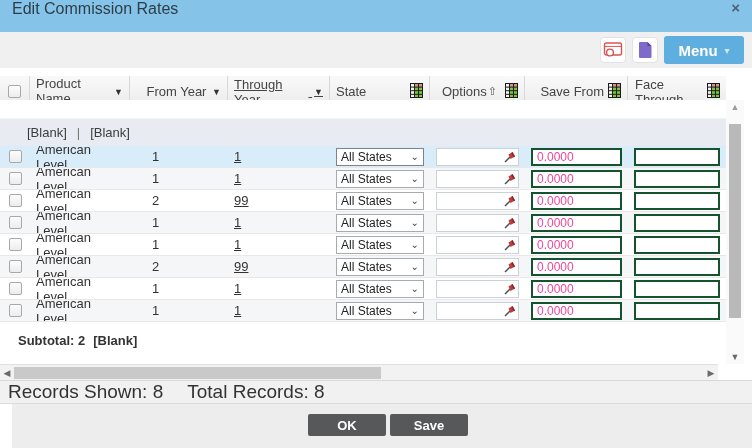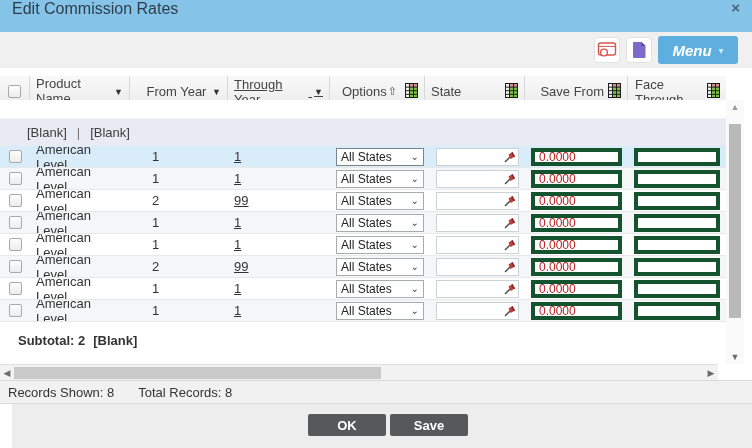--- a/index.html
+++ b/index.html
@@ -8,21 +8,21 @@
   .dialog { position:relative; width:752px; height:448px; background:#fff; overflow:hidden; }
 
   
   .titlebar { position:absolute; left:0; top:0; width:752px; height:32px; background:var(--titlebar,#85c4e8);
     display:flex; align-items:flex-start; padding:0 12px; }
   .title { font-size:16px; color:#2e3d47; }
   .close-btn { margin-left:auto; color:#4e6273; font-size:15px; font-weight:bold; cursor:pointer; line-height:1; }
 
   
   .toolbar { position:absolute; left:0; top:32px; width:752px; height:36px; background:#f0f0f0;
-    display:flex; align-items:center; justify-content:flex-end; gap:6px; padding-right:14px;font-style:italic; }
+    display:flex; align-items:center; justify-content:flex-end; gap:6px; padding-right:8px; }
   .icon-btn { width:26px; height:26px; background:#fff; border:1px solid #e2e2e2; border-radius:4px;
     display:flex; align-items:center; justify-content:center; cursor:pointer; }
   .menu-btn { height:28px; min-width:80px; background:var(--menu,#5eafdf); border-radius:3px; color:#fff;
     font-size:15px; font-weight:bold; display:flex; align-items:center; justify-content:center; gap:7px;
     padding:0 12px; cursor:pointer; }
   .menu-caret { font-size:10px; color:#cde9f8; }
 
   
   .grid-header { position:absolute; left:0; top:68px; width:726px; height:32px;
     background:linear-gradient(#f9f9f9,#ebebeb); border-bottom:1px solid #cfcfcf; display:flex; font-size:13px; color:#444;margin-top:8px; }
@@ -62,22 +62,22 @@
     border-radius:2px; cursor:pointer; }
   .select { width:96px; height:18px; background:#fff; border:1px solid #a6abb0; display:flex; align-items:center;
     padding:0 4px; font-size:12px; color:#222; cursor:pointer; }
   .row.selected .select { border-color:#6e7large3; border:1px solid #7d838a; }
   .sel-txt { overflow:hidden; white-space:nowrap; }
   .chev { margin-left:auto; font-size:10px; color:#444; line-height:0.4; }
   .input-wrap { width:88px; height:18px; background:#fff; border:1px solid #ccd1d6; display:flex; align-items:center;
     padding:0 2px 0 4px; cursor:text; }
   .in-txt { font-size:12px; flex:1; }
   .pin { flex:none; }
-  .input { height:18px; background:#fff; border:4px solid #14532d; display:flex; align-items:center;
-    padding:0 4px; font-size:12px; color:#b91c1c; cursor:text; }
+  .input { height:18px; background:#fff; border:2px solid #14532d; display:flex; align-items:center;
+    padding:0 4px; font-size:12px; color:#ec4899; cursor:text; }
   .num { width:94px; }
 
   
   .subtotal-row { position:absolute; left:0; top:322px; width:726px; height:36px; background:#fff;
     display:flex; align-items:center; gap:8px; padding-left:18px; font-size:13px; font-weight:bold; color:#333; }
 
   
   .vscroll { position:absolute; left:726px; top:100px; width:18px; height:264px; background:#fafafa;
     display:flex; flex-direction:column; align-items:center; }
   .vscroll .arrow { height:14px; font-size:9px; color:#9a9a9a; display:flex; align-items:center; cursor:pointer; }
@@ -86,21 +86,21 @@
   .hscroll { position:absolute; left:0; top:364px; width:718px; height:16px; background:#f2f2f2;
     border-top:1px solid #e0e0e0; display:flex; align-items:center; }
   .hscroll .arrow { width:14px; font-size:9px; color:#6a6a6a; text-align:center; cursor:pointer; }
   .hthumb { width:367px; height:12px; background:#c9c9c9; cursor:grab; }
   .hscroll .arrow.right { margin-left:auto; }
   .scroll-corner { position:absolute; left:718px; top:364px; width:26px; height:16px; background:#fff; }
 
   
   .statusbar { position:absolute; left:0; top:380px; width:752px; height:24px; background:#f1f1f1;
     border-top:1px solid #d9d9d9; border-bottom:1px solid #dcdcdc; display:flex; align-items:center; gap:24px;
-    padding-left:8px; font-size:13px; color:#333; }
+    padding-left:8px; font-size:19px; color:#333; }
 
   
   .footer { position:absolute; left:12px; top:404px; width:752px; height:44px; background:#ededed;
     display:flex; align-items:flex-start; justify-content:center; gap:4px; padding-top:10px; }
   .btn { min-width:78px; height:22px; background:var(--btn,#575859); color:#fff; font-size:13px; font-weight:bold;
     border:none; border-radius:2px; display:flex; align-items:center; justify-content:center; cursor:pointer;
     padding:0 14px; }
 </style>
 </head>
 <body>
@@ -138,20 +138,40 @@
       </div>
     <div class="hcell col-product">
       <span class="h-product-label">Product Name</span>
       <span class="filter-tri">▼</span>
     </div>
     <div class="hcell col-from h-right">
       <span>From Year</span>&nbsp;<span class="filter-tri" style="margin-left:2px">▼</span>
     </div>
     <div class="hcell col-through">
       <span>Through Year</span>&nbsp;<span class="filter-tri" style="margin-left:2px">▼</span>
+    </div>
+    <div class="hcell col-state">
+      <span>State</span>
+      <span class="gicon icon-slot">
+  <svg width="13" height="15" viewBox="0 0 13 15">
+    <rect x="0" y="0" width="13" height="15" fill="#1c1c1c"></rect>
+    <rect x="1" y="1" width="3" height="2.6" fill="#f2f2f2"></rect>
+            <rect x="5" y="1" width="3" height="2.6" fill="#d98f8f"></rect>
+            <rect x="9" y="1" width="3" height="2.6" fill="#d98f8f"></rect>
+    <rect x="1" y="4.6" width="3" height="2.6" fill="#f2f2f2"></rect>
+            <rect x="5" y="4.6" width="3" height="2.6" fill="#7dc142"></rect>
+            <rect x="9" y="4.6" width="3" height="2.6" fill="#7dc142"></rect>
+    <rect x="1" y="8.2" width="3" height="2.6" fill="#f2f2f2"></rect>
+            <rect x="5" y="8.2" width="3" height="2.6" fill="#7dc142"></rect>
+            <rect x="9" y="8.2" width="3" height="2.6" fill="#7dc142"></rect>
+    <rect x="1" y="11.8" width="3" height="2.2" fill="#f2f2f2"></rect>
+            <rect x="5" y="11.8" width="3" height="2.2" fill="#7dc142"></rect>
+            <rect x="9" y="11.8" width="3" height="2.2" fill="#7dc142"></rect>
+  </svg>
+</span>
     </div>
     <div class="hcell col-options" style="padding-left:12px">
       <span>Options</span>
         <span class="sort-up">⇧</span>
       <span class="gicon icon-slot">
   <svg width="13" height="15" viewBox="0 0 13 15">
     <rect x="0" y="0" width="13" height="15" fill="#1c1c1c"></rect>
     <rect x="1" y="1" width="3" height="2.6" fill="#f2f2f2"></rect>
             <rect x="5" y="1" width="3" height="2.6" fill="#d98f8f"></rect>
             <rect x="9" y="1" width="3" height="2.6" fill="#d98f8f"></rect>
@@ -160,40 +180,20 @@
             <rect x="9" y="4.6" width="3" height="2.6" fill="#7dc142"></rect>
     <rect x="1" y="8.2" width="3" height="2.6" fill="#f2f2f2"></rect>
             <rect x="5" y="8.2" width="3" height="2.6" fill="#7dc142"></rect>
             <rect x="9" y="8.2" width="3" height="2.6" fill="#7dc142"></rect>
     <rect x="1" y="11.8" width="3" height="2.2" fill="#f2f2f2"></rect>
             <rect x="5" y="11.8" width="3" height="2.2" fill="#7dc142"></rect>
             <rect x="9" y="11.8" width="3" height="2.2" fill="#7dc142"></rect>
   </svg>
 </span>
     </div>
-    <div class="hcell col-state">
-      <span>State</span>
-      <span class="gicon icon-slot">
-  <svg width="13" height="15" viewBox="0 0 13 15">
-    <rect x="0" y="0" width="13" height="15" fill="#1c1c1c"></rect>
-    <rect x="1" y="1" width="3" height="2.6" fill="#f2f2f2"></rect>
-            <rect x="5" y="1" width="3" height="2.6" fill="#d98f8f"></rect>
-            <rect x="9" y="1" width="3" height="2.6" fill="#d98f8f"></rect>
-    <rect x="1" y="4.6" width="3" height="2.6" fill="#f2f2f2"></rect>
-            <rect x="5" y="4.6" width="3" height="2.6" fill="#7dc142"></rect>
-            <rect x="9" y="4.6" width="3" height="2.6" fill="#7dc142"></rect>
-    <rect x="1" y="8.2" width="3" height="2.6" fill="#f2f2f2"></rect>
-            <rect x="5" y="8.2" width="3" height="2.6" fill="#7dc142"></rect>
-            <rect x="9" y="8.2" width="3" height="2.6" fill="#7dc142"></rect>
-    <rect x="1" y="11.8" width="3" height="2.2" fill="#f2f2f2"></rect>
-            <rect x="5" y="11.8" width="3" height="2.2" fill="#7dc142"></rect>
-            <rect x="9" y="11.8" width="3" height="2.2" fill="#7dc142"></rect>
-  </svg>
-</span>
-    </div>
     <div class="hcell col-facefrom h-right">
       <span>Save From</span>
       <span class="gicon-tight icon-slot">
   <svg width="13" height="15" viewBox="0 0 13 15">
     <rect x="0" y="0" width="13" height="15" fill="#1c1c1c"></rect>
     <rect x="1" y="1" width="3" height="2.6" fill="#f2f2f2"></rect>
             <rect x="5" y="1" width="3" height="2.6" fill="#d98f8f"></rect>
             <rect x="9" y="1" width="3" height="2.6" fill="#d98f8f"></rect>
     <rect x="1" y="4.6" width="3" height="2.6" fill="#f2f2f2"></rect>
             <rect x="5" y="4.6" width="3" height="2.6" fill="#7dc142"></rect>

